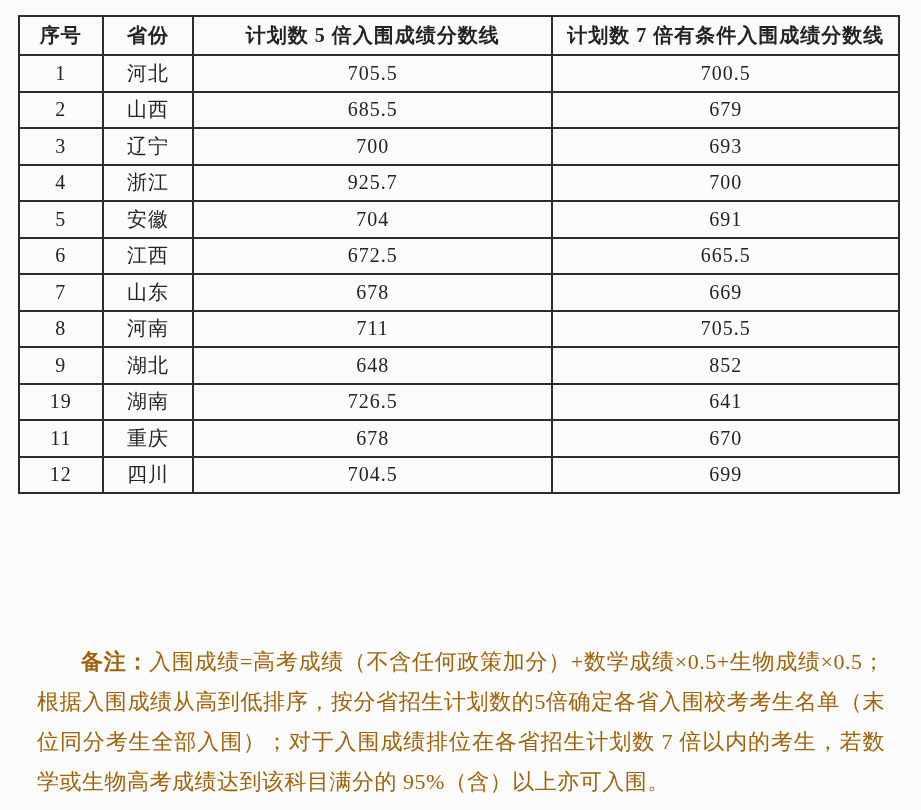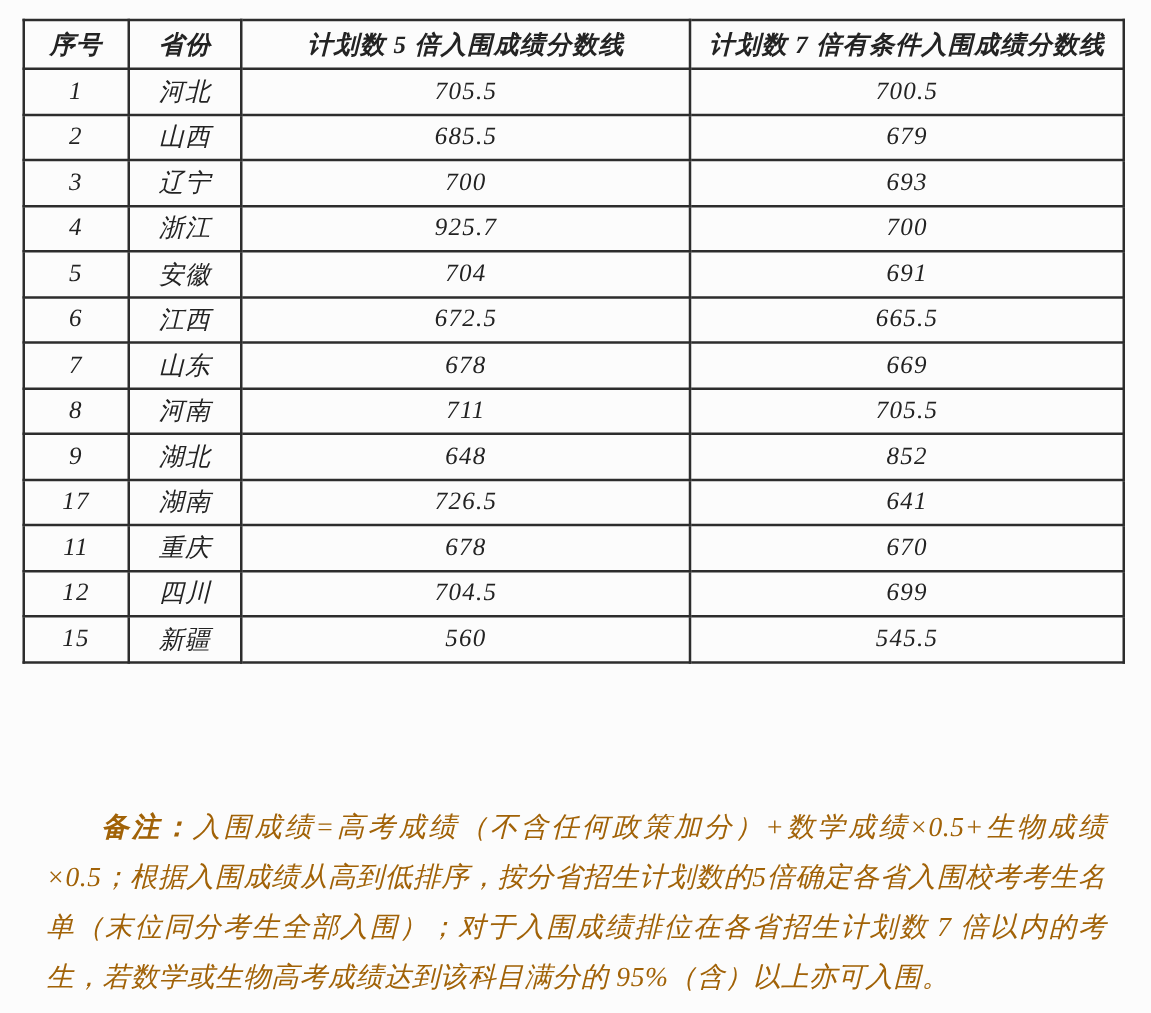--- a/index.html
+++ b/index.html
@@ -12,21 +12,20 @@
     background: #fdfdfd;
     font-family: "Liberation Serif", "DejaVu Serif", serif;
     color: #1f1f1f;
   }
   .page {
     position: relative;
     width: 921px;
     height: 810px;
     background: #fcfcfc;
     overflow: hidden;
-    font-style: italic;
   }
   table.score-table {
     position: absolute;
     left: 18px;
     top: 15px;
     width: 882px;
     border-collapse: collapse;
     table-layout: fixed;
   }
   table.score-table th,
@@ -138,41 +137,35 @@
           <td>711</td>
           <td>705.5</td>
         </tr>
         <tr>
           <td>9</td>
           <td>湖北</td>
           <td>648</td>
           <td>852</td>
         </tr>
         <tr>
-          <td>17</td>
+          <td>19</td>
           <td>湖南</td>
           <td>726.5</td>
           <td>641</td>
         </tr>
         <tr>
           <td>11</td>
           <td>重庆</td>
           <td>678</td>
           <td>670</td>
         </tr>
         <tr>
           <td>12</td>
           <td>四川</td>
           <td>704.5</td>
           <td>699</td>
         </tr>
-        <tr>
-          <td>15</td>
-          <td>新疆</td>
-          <td>560</td>
-          <td>545.5</td>
-        </tr>
       </tbody>
   </table>
 
   <p class="note"><span class="note-label">备注：</span><span>入围成绩=高考成绩（不含任何政策加分）+数学成绩×0.5+生物成绩×0.5；根据入围成绩从高到低排序，按分省招生计划数的5倍确定各省入围校考考生名单（末位同分考生全部入围）；对于入围成绩排位在各省招生计划数 7 倍以内的考生，若数学或生物高考成绩达到该科目满分的 95%（含）以上亦可入围。</span></p>
 
 </div>
 
 </body></html>

